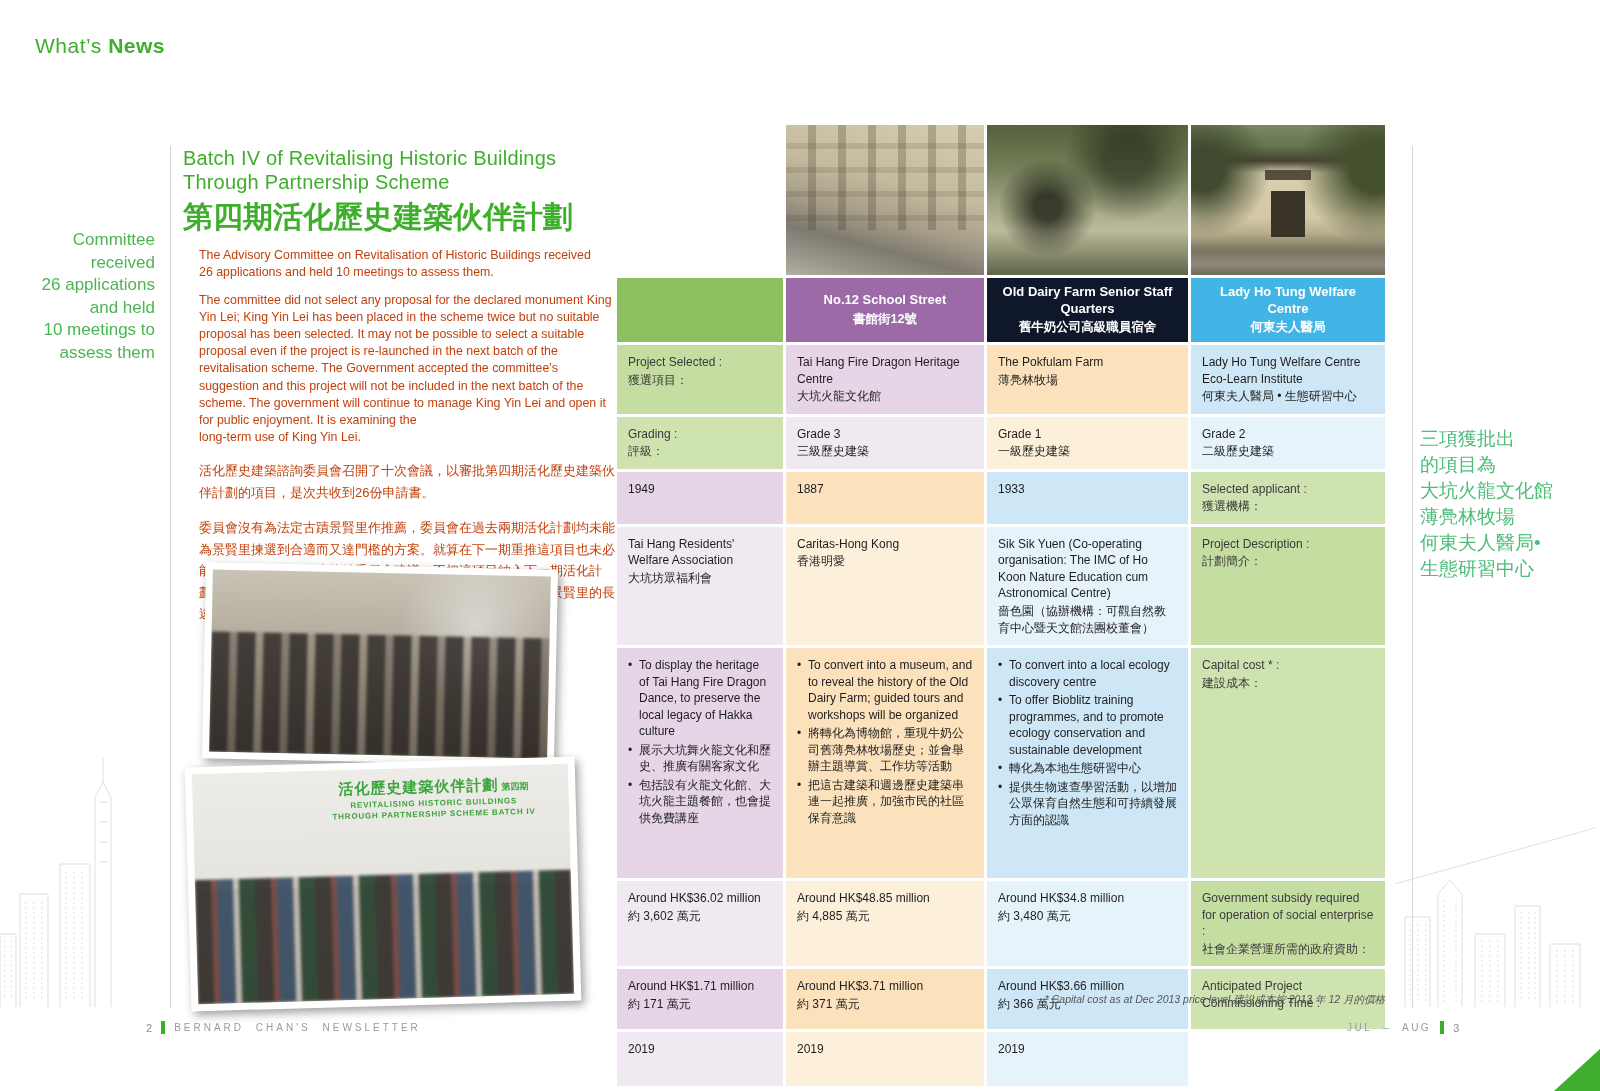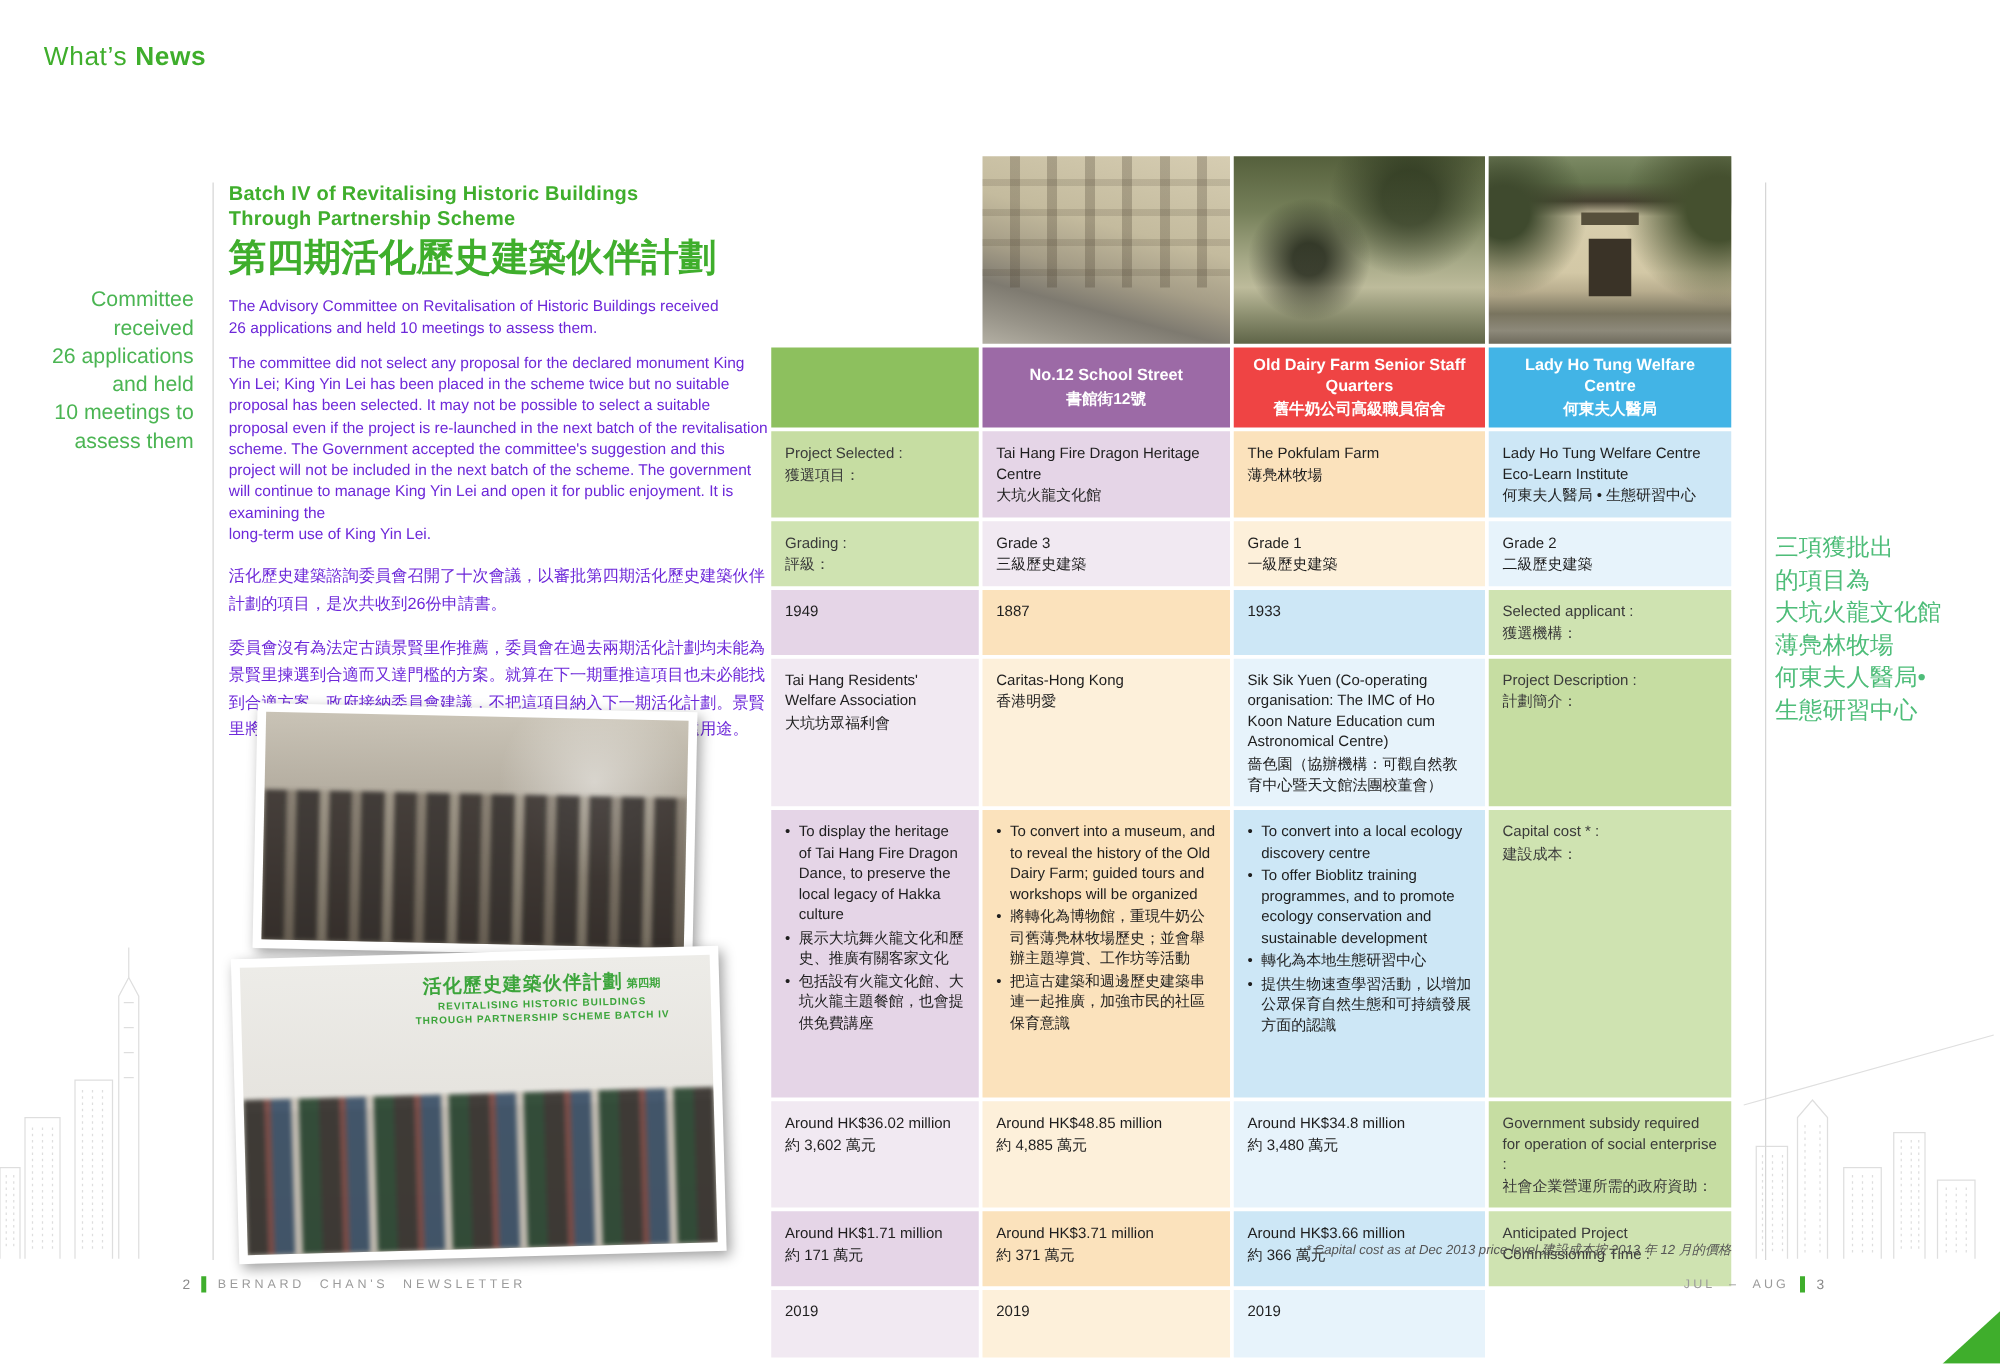--- a/index.html
+++ b/index.html
@@ -14,23 +14,23 @@
   .vrule{position:absolute;width:1px;background:#d6d6d6;top:146px;height:862px;}
   .vrule.left{left:170px;}
   .vrule.right{left:1412px;}
 
   
   .callout-left{position:absolute;left:10px;top:229px;width:145px;text-align:right;
     color:#4bb553;font-size:17px;line-height:1.33;white-space:pre-line;}
 
   
   .article{position:absolute;left:183px;top:146px;width:432px;}
-  .title-en{color:#3fae2c;font-weight:700;font-size:16px;line-height:1.22;white-space:pre-line;letter-spacing:.2px;}
+  .title-en{color:#3fae2c;font-weight:400;font-size:20px;line-height:1.22;white-space:pre-line;letter-spacing:.2px;}
   .title-zh{color:#3fae2c;font-weight:800;font-size:30px;line-height:1.3;margin-top:2px;}
-  .para{font-size:12.4px;line-height:1.38;margin-top:11px;white-space:pre-line;color:#6d28d9;}
+  .para{font-size:12.4px;line-height:1.38;margin-top:11px;white-space:pre-line;color:#c2410c;margin-left:16px;}
   .para.zh{font-size:13px;line-height:1.66;margin-top:14px;}
 
   
   .photo-frame{position:absolute;background:#ffffff;padding:7px;box-shadow:3px 4px 10px rgba(0,0,0,.38);}
   .photo-frame .inner{position:relative;width:100%;height:100%;overflow:hidden;}
   #photo-event-a{left:204px;top:566px;width:338px;height:182px;transform:rotate(1.2deg);}
   #photo-event-a .inner{background:
       radial-gradient(circle at 78% 28%, rgba(255,255,255,.45), transparent 26%),
       linear-gradient(180deg,#c9c3b6 0%,#b4ada0 35%,#948d80 65%,#6e675c 100%);}
   .crowd-a{position:absolute;left:0;right:0;top:34%;bottom:0;filter:blur(1.5px);opacity:.9;background:
@@ -70,21 +70,21 @@
       grid-template-columns:166px 198px 201px 194px;
       grid-template-rows:minmax(64px,auto) minmax(58px,auto) minmax(40px,auto) minmax(42px,auto)
                          minmax(90px,auto) minmax(230px,auto) minmax(40px,auto) minmax(60px,auto) minmax(54px,auto);
       gap:3px;background:#ffffff;}
   .hcell{display:flex;flex-direction:column;justify-content:center;align-items:center;text-align:center;
       color:#ffffff;padding:6px 8px;}
   .hcell .h-en{font-weight:800;font-size:13px;line-height:1.25;}
   .hcell .h-zh{font-weight:800;font-size:12.5px;margin-top:2px;}
   .h-label{background:#8dc05e;}
   .h-purple{background:#9c6aa6;}
-  .h-orange{background:#ef4444;}
+  .h-orange{background:#0f172a;}
   .h-blue{background:#42b4e6;}
   .tcell{padding:9px 11px;font-size:12px;line-height:1.38;}
   .tcell .zh{margin-top:1px;}
   .lblcell{color:#3a3a3a;}
   .g-d{background:#c6dda2;}.g-l{background:#cfe3b1;}
   .p-d{background:#e5d5e7;}.p-l{background:#f1e9f2;}
   .o-d{background:#fbe2bc;}.o-l{background:#fdf0da;}
   .b-d{background:#cde7f6;}.b-l{background:#e7f3fb;}
   .bullet{position:relative;padding-left:11px;margin-bottom:2px;}
   .bullet::before{content:"\2022";position:absolute;left:0;top:0;}

